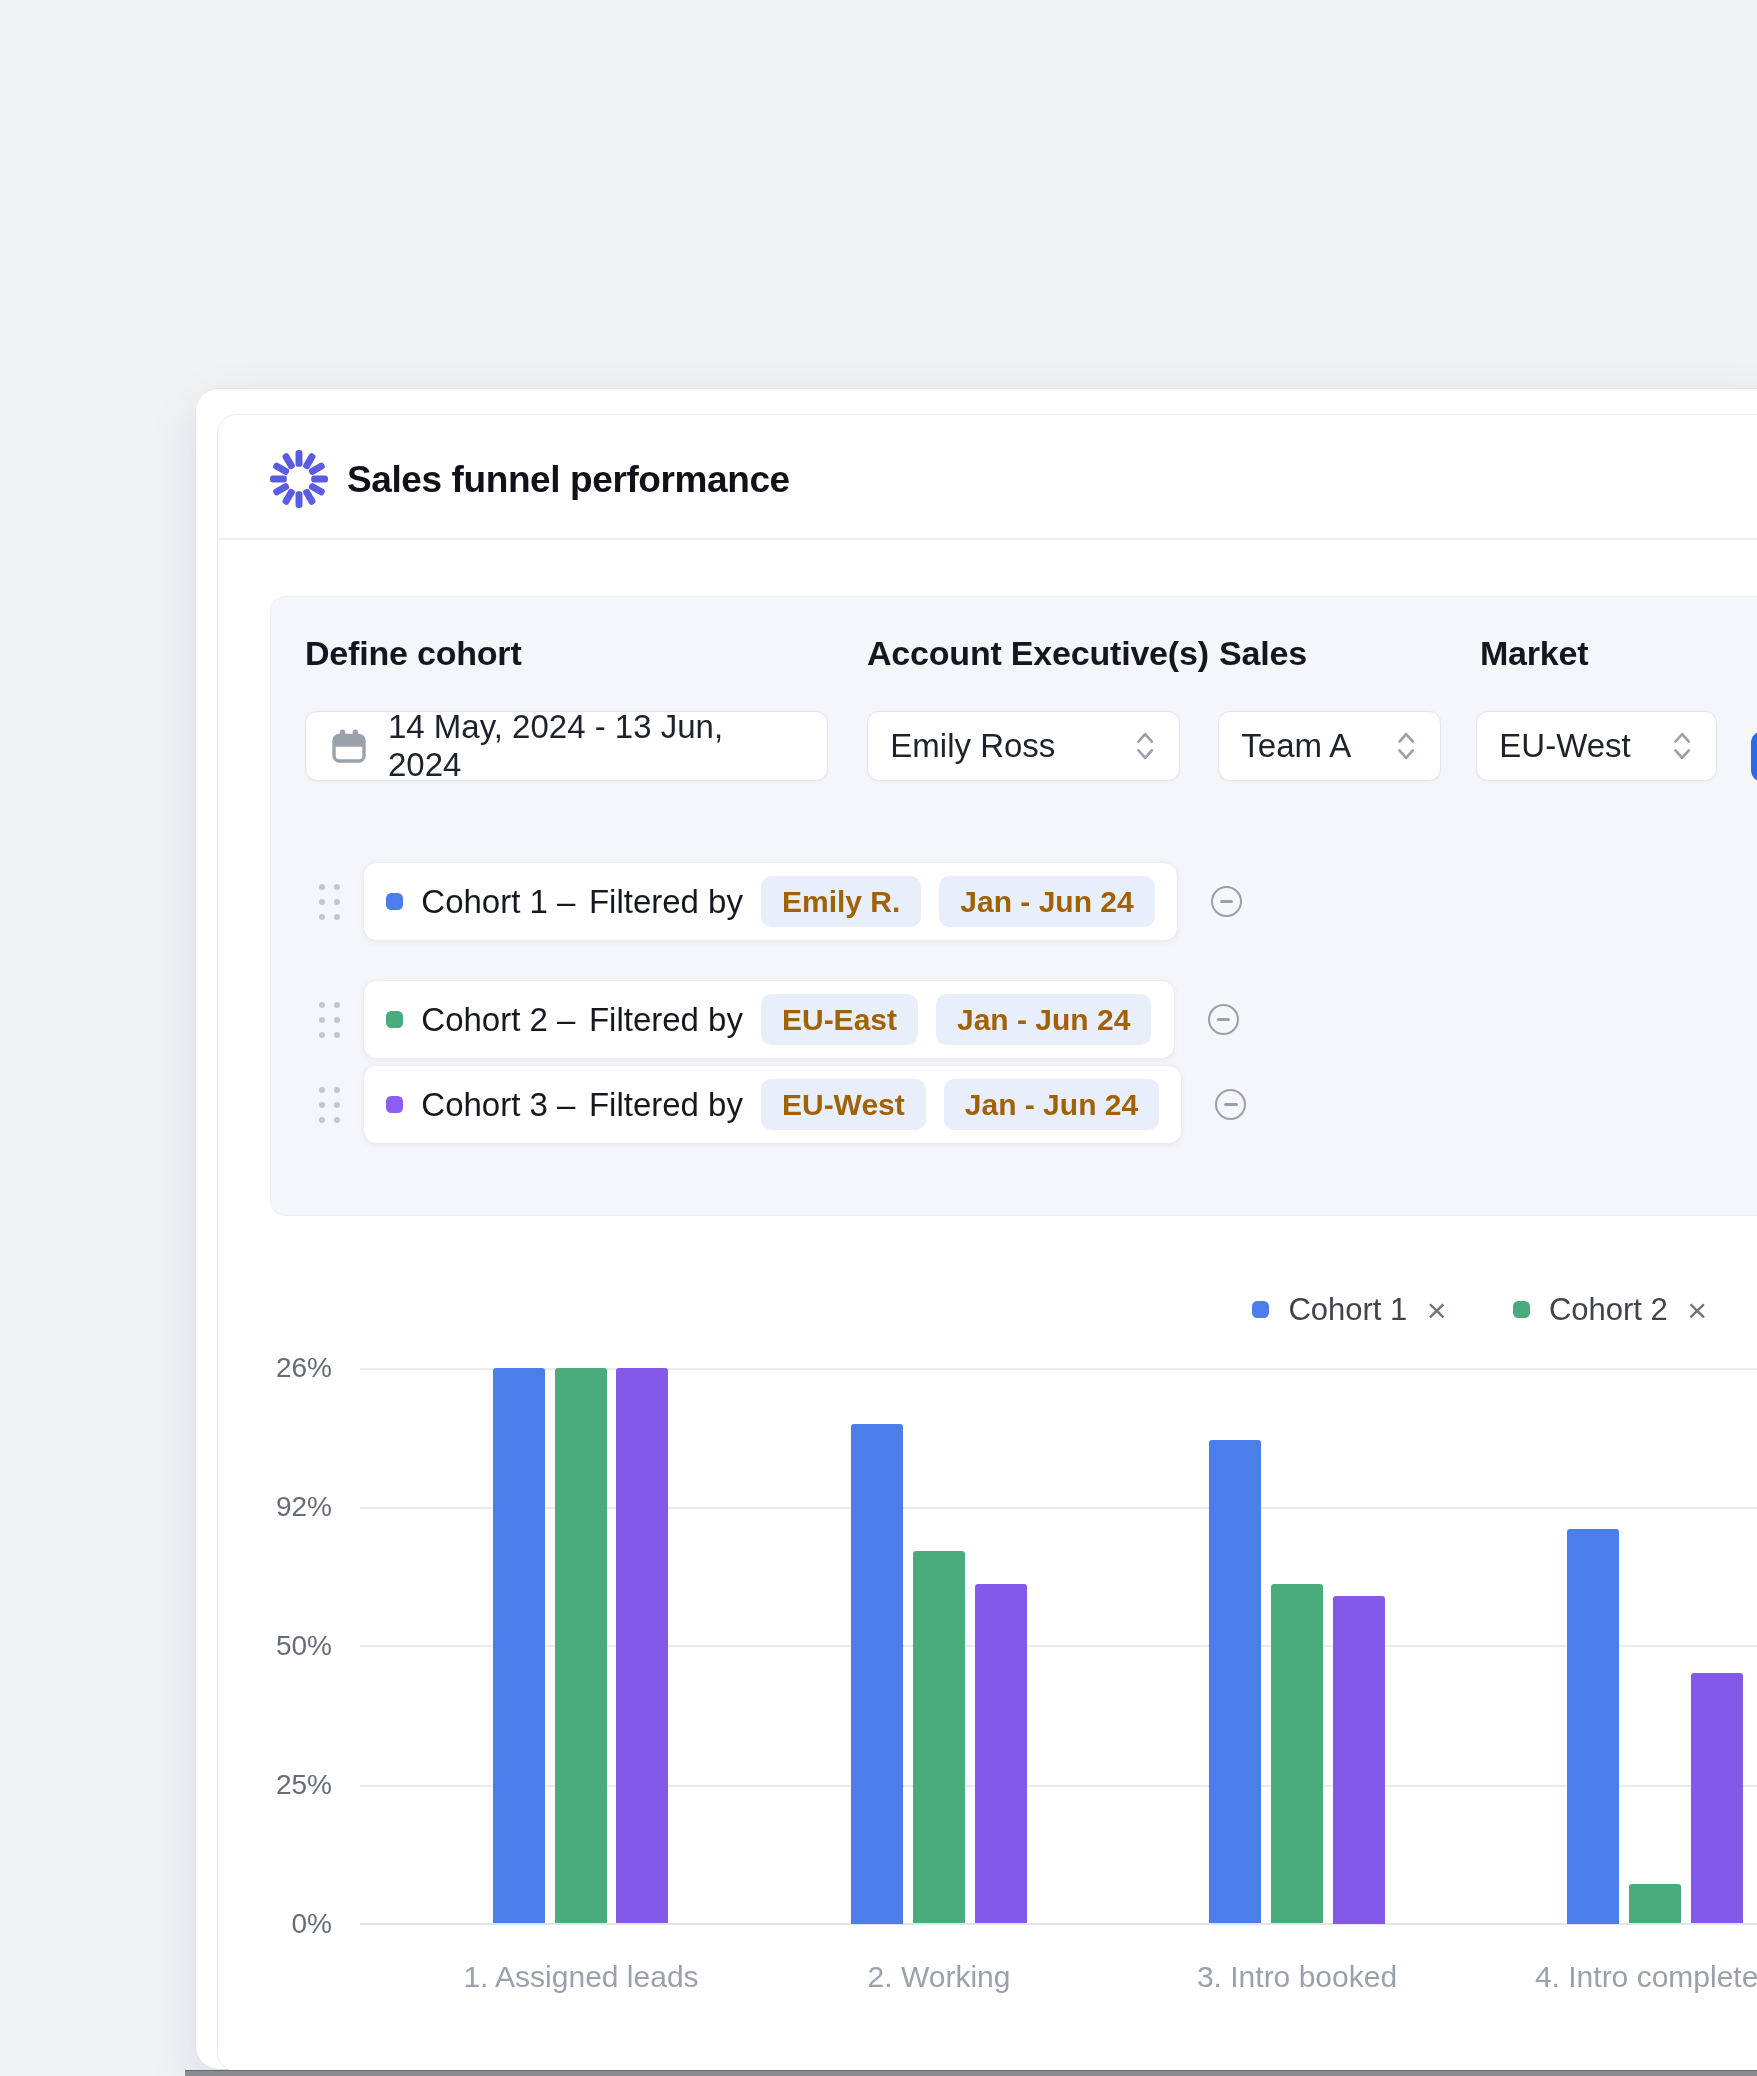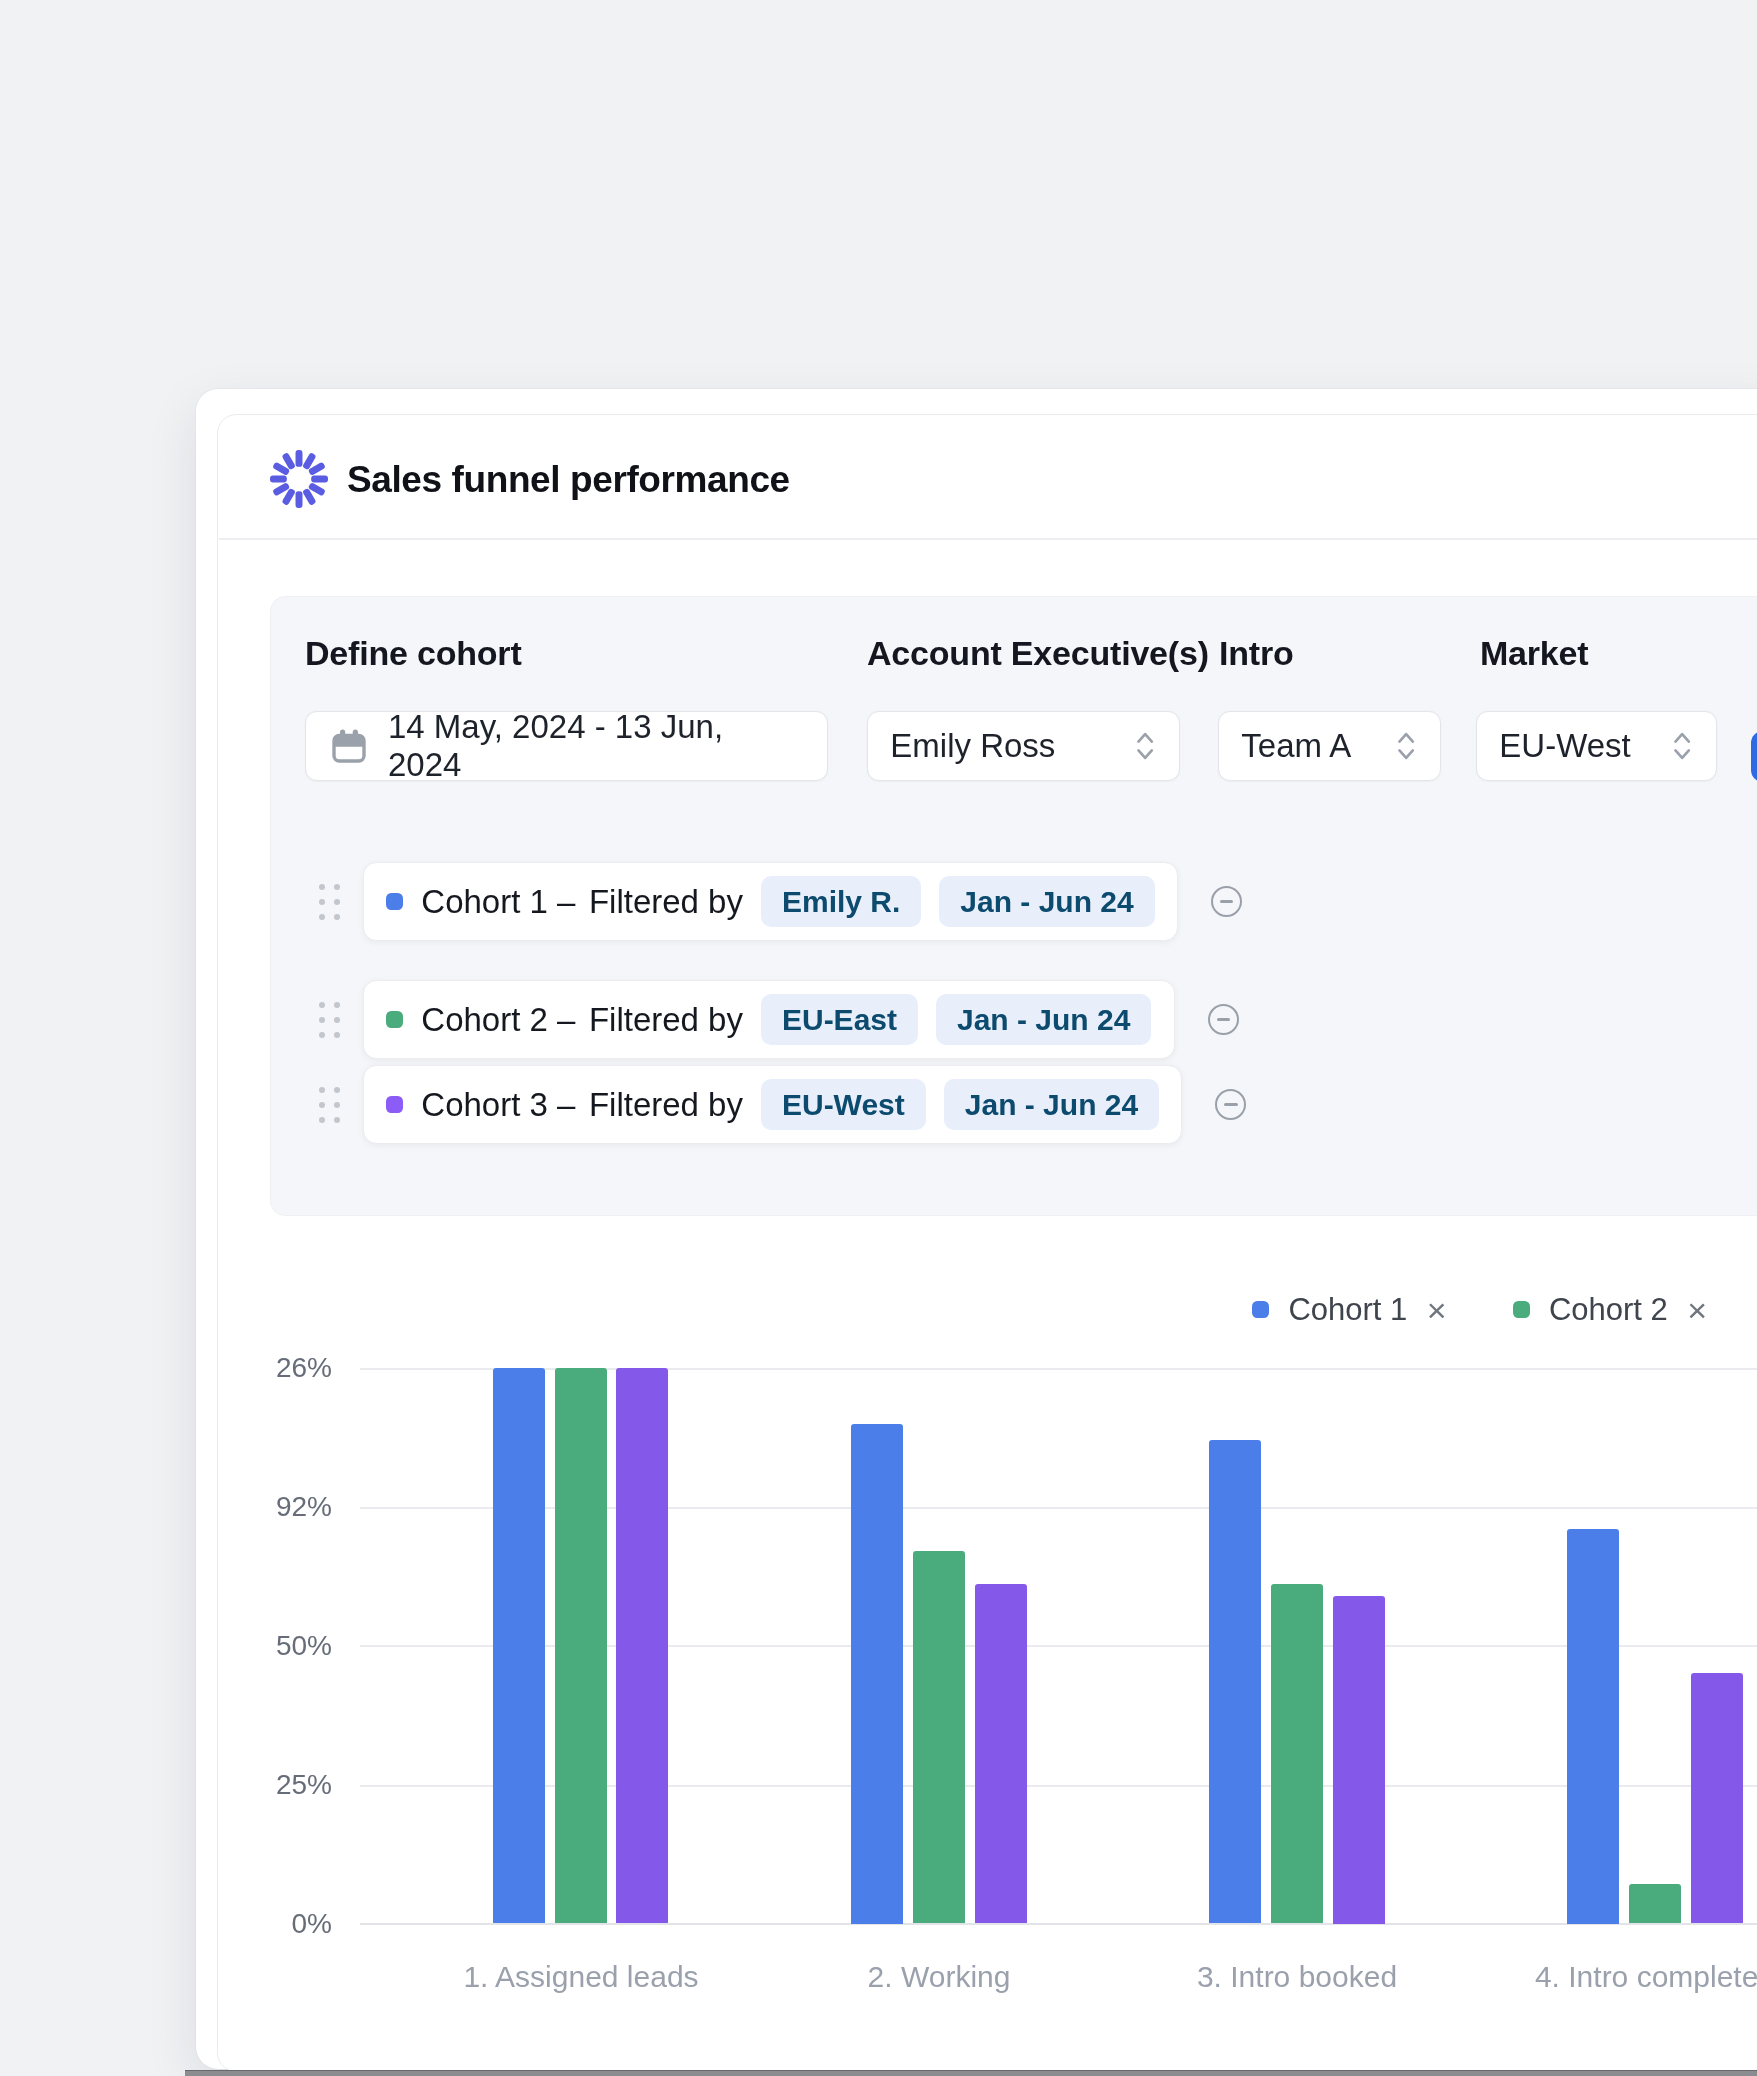--- a/index.html
+++ b/index.html
@@ -77,21 +77,21 @@
     border:1.5px solid #ececf0; border-radius:13.4px;
     box-shadow:0 1.5px 6px rgba(20,25,40,.05);
     display:flex; align-items:center; padding:0 22.3px; gap:18px;
   }
   .swatch{width:17px; height:17px; border-radius:5.2px; flex:0 0 auto;}
   .cohort-name{font-size:33px; font-weight:500; color:#15181f; white-space:nowrap;}
   .filtered-by{font-size:33px; font-weight:500; color:#15181f; margin-left:-4.5px; white-space:nowrap;}
   .chip{
     height:51px; display:flex; align-items:center; padding:0 21px;
     background:#e8effb; border-radius:10px;
-    font-size:30px; font-weight:600; color:#0c4a6e; white-space:nowrap;
+    font-size:30px; font-weight:600; color:#a16207; white-space:nowrap;
   }
   .minus-btn{
     width:31px; height:31px; box-sizing:border-box; margin-left:33px;
     border:2.2px solid #99a0a9; border-radius:50%;
     display:flex; align-items:center; justify-content:center; flex:0 0 auto;
   }
   .minus-btn i{width:13.4px; height:3px; border-radius:1.5px; background:#99a0a9;}
   
   .legend{
     position:absolute; left:1252px; top:1293px; height:33px;
@@ -139,21 +139,21 @@
         </g>
     </svg>
   </span>
   <div class="page-title">Sales funnel performance</div>
   <div class="header-divider"></div>
 
   <div class="panel"></div>
 
   <div class="field-label lbl-cohort">Define cohort</div>
   <div class="field-label lbl-ae">Account Executive(s)</div>
-  <div class="field-label lbl-team">Intro</div>
+  <div class="field-label lbl-team">Sales</div>
   <div class="field-label lbl-market">Market</div>
 
   <div class="input date-input">
     <span class="cal-icon">
       <svg viewBox="0 0 48 48" aria-hidden="true">
         <rect x="4" y="10" width="40" height="34" rx="7" fill="none" stroke="#9aa1ab" stroke-width="4.5"></rect>
         <path d="M4 17a7 7 0 0 1 7-7h26a7 7 0 0 1 7 7v8H4z" fill="#9aa1ab"></path>
         <rect x="12" y="2" width="7" height="12" rx="3.5" fill="#9aa1ab"></rect>
         <rect x="29" y="2" width="7" height="12" rx="3.5" fill="#9aa1ab"></rect>
         <circle cx="14" cy="35" r="2.6" fill="#ffffff"></circle>

